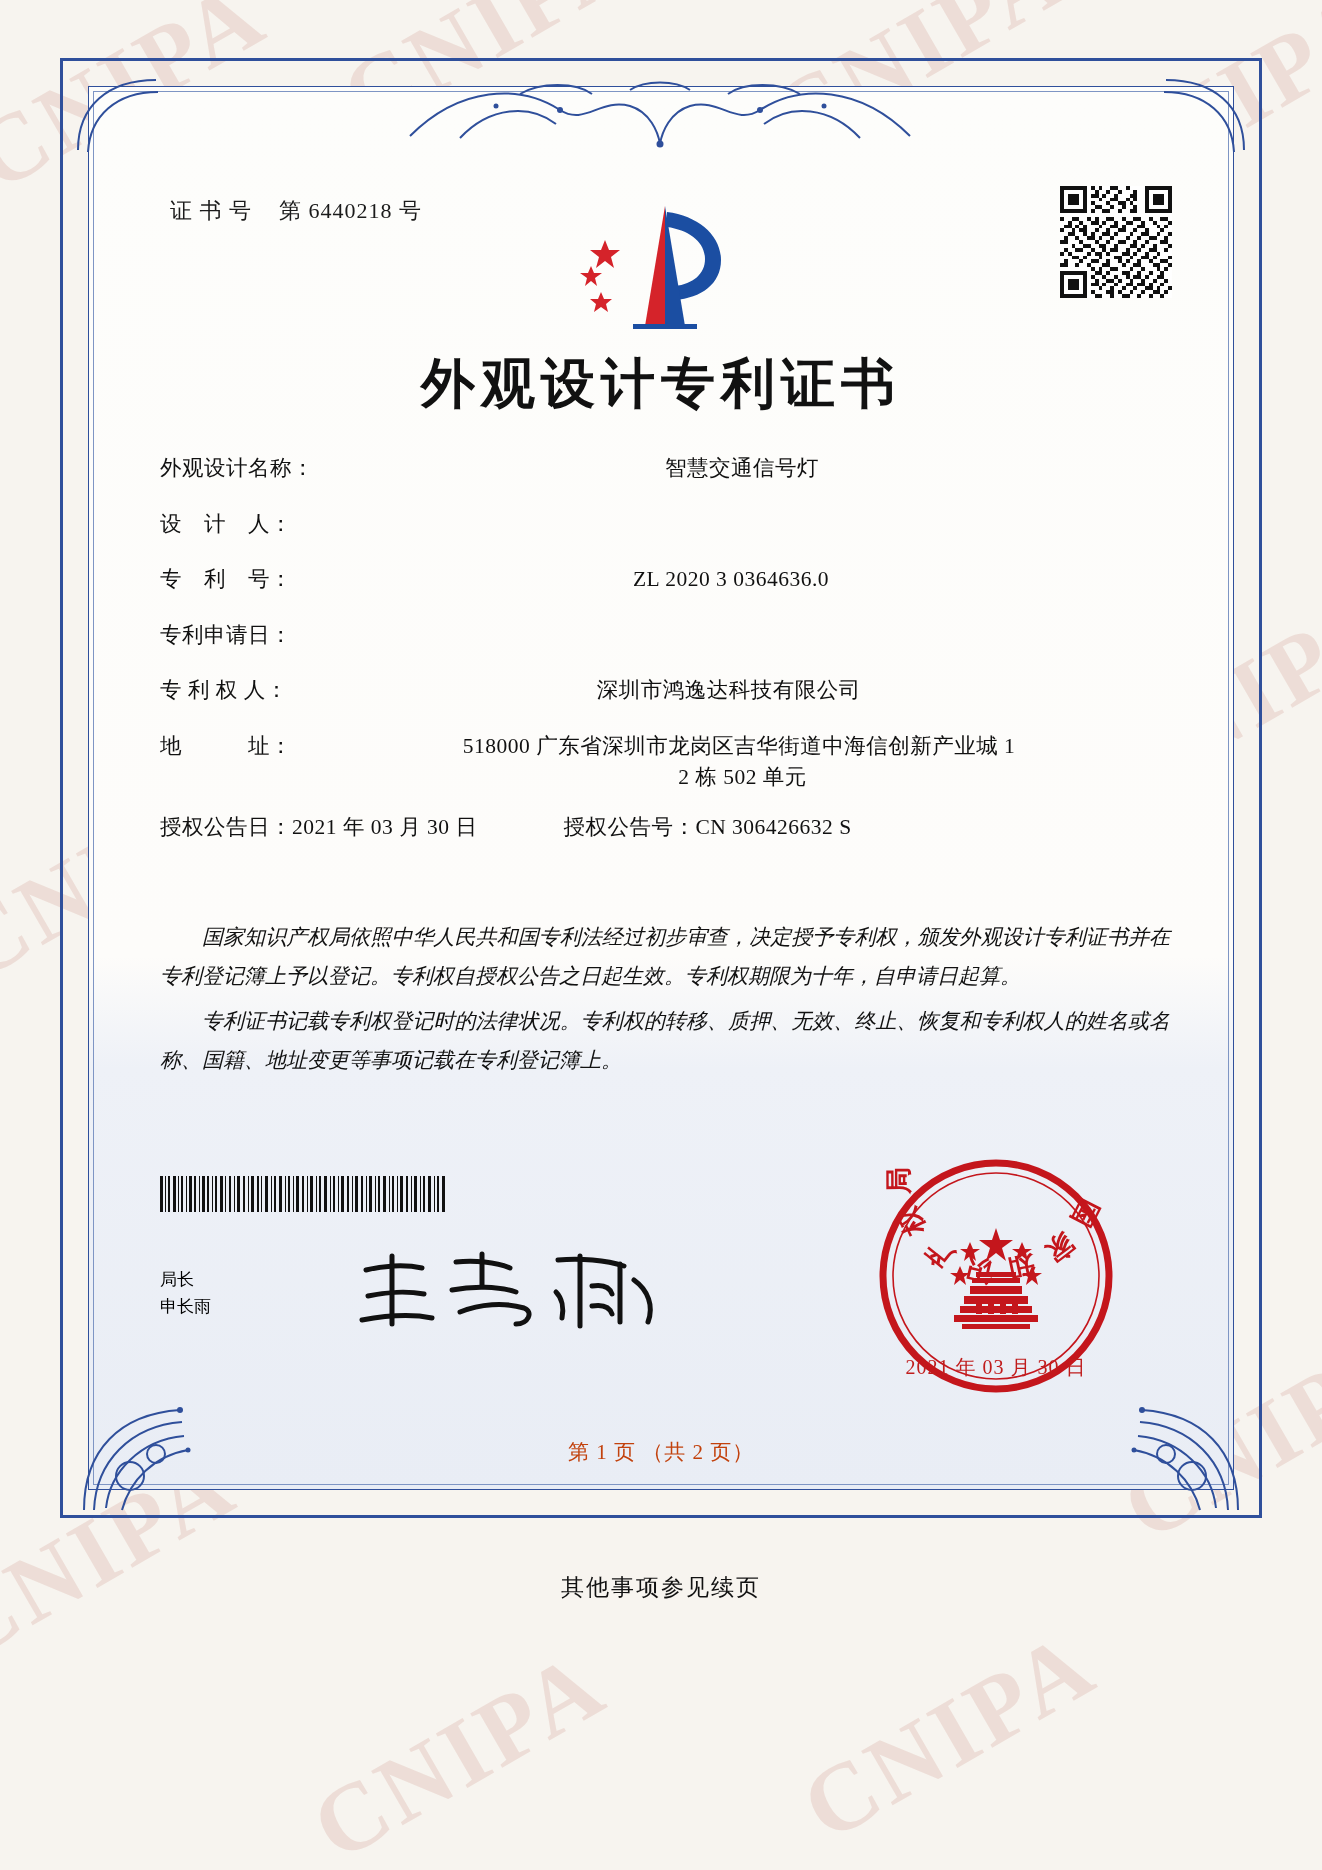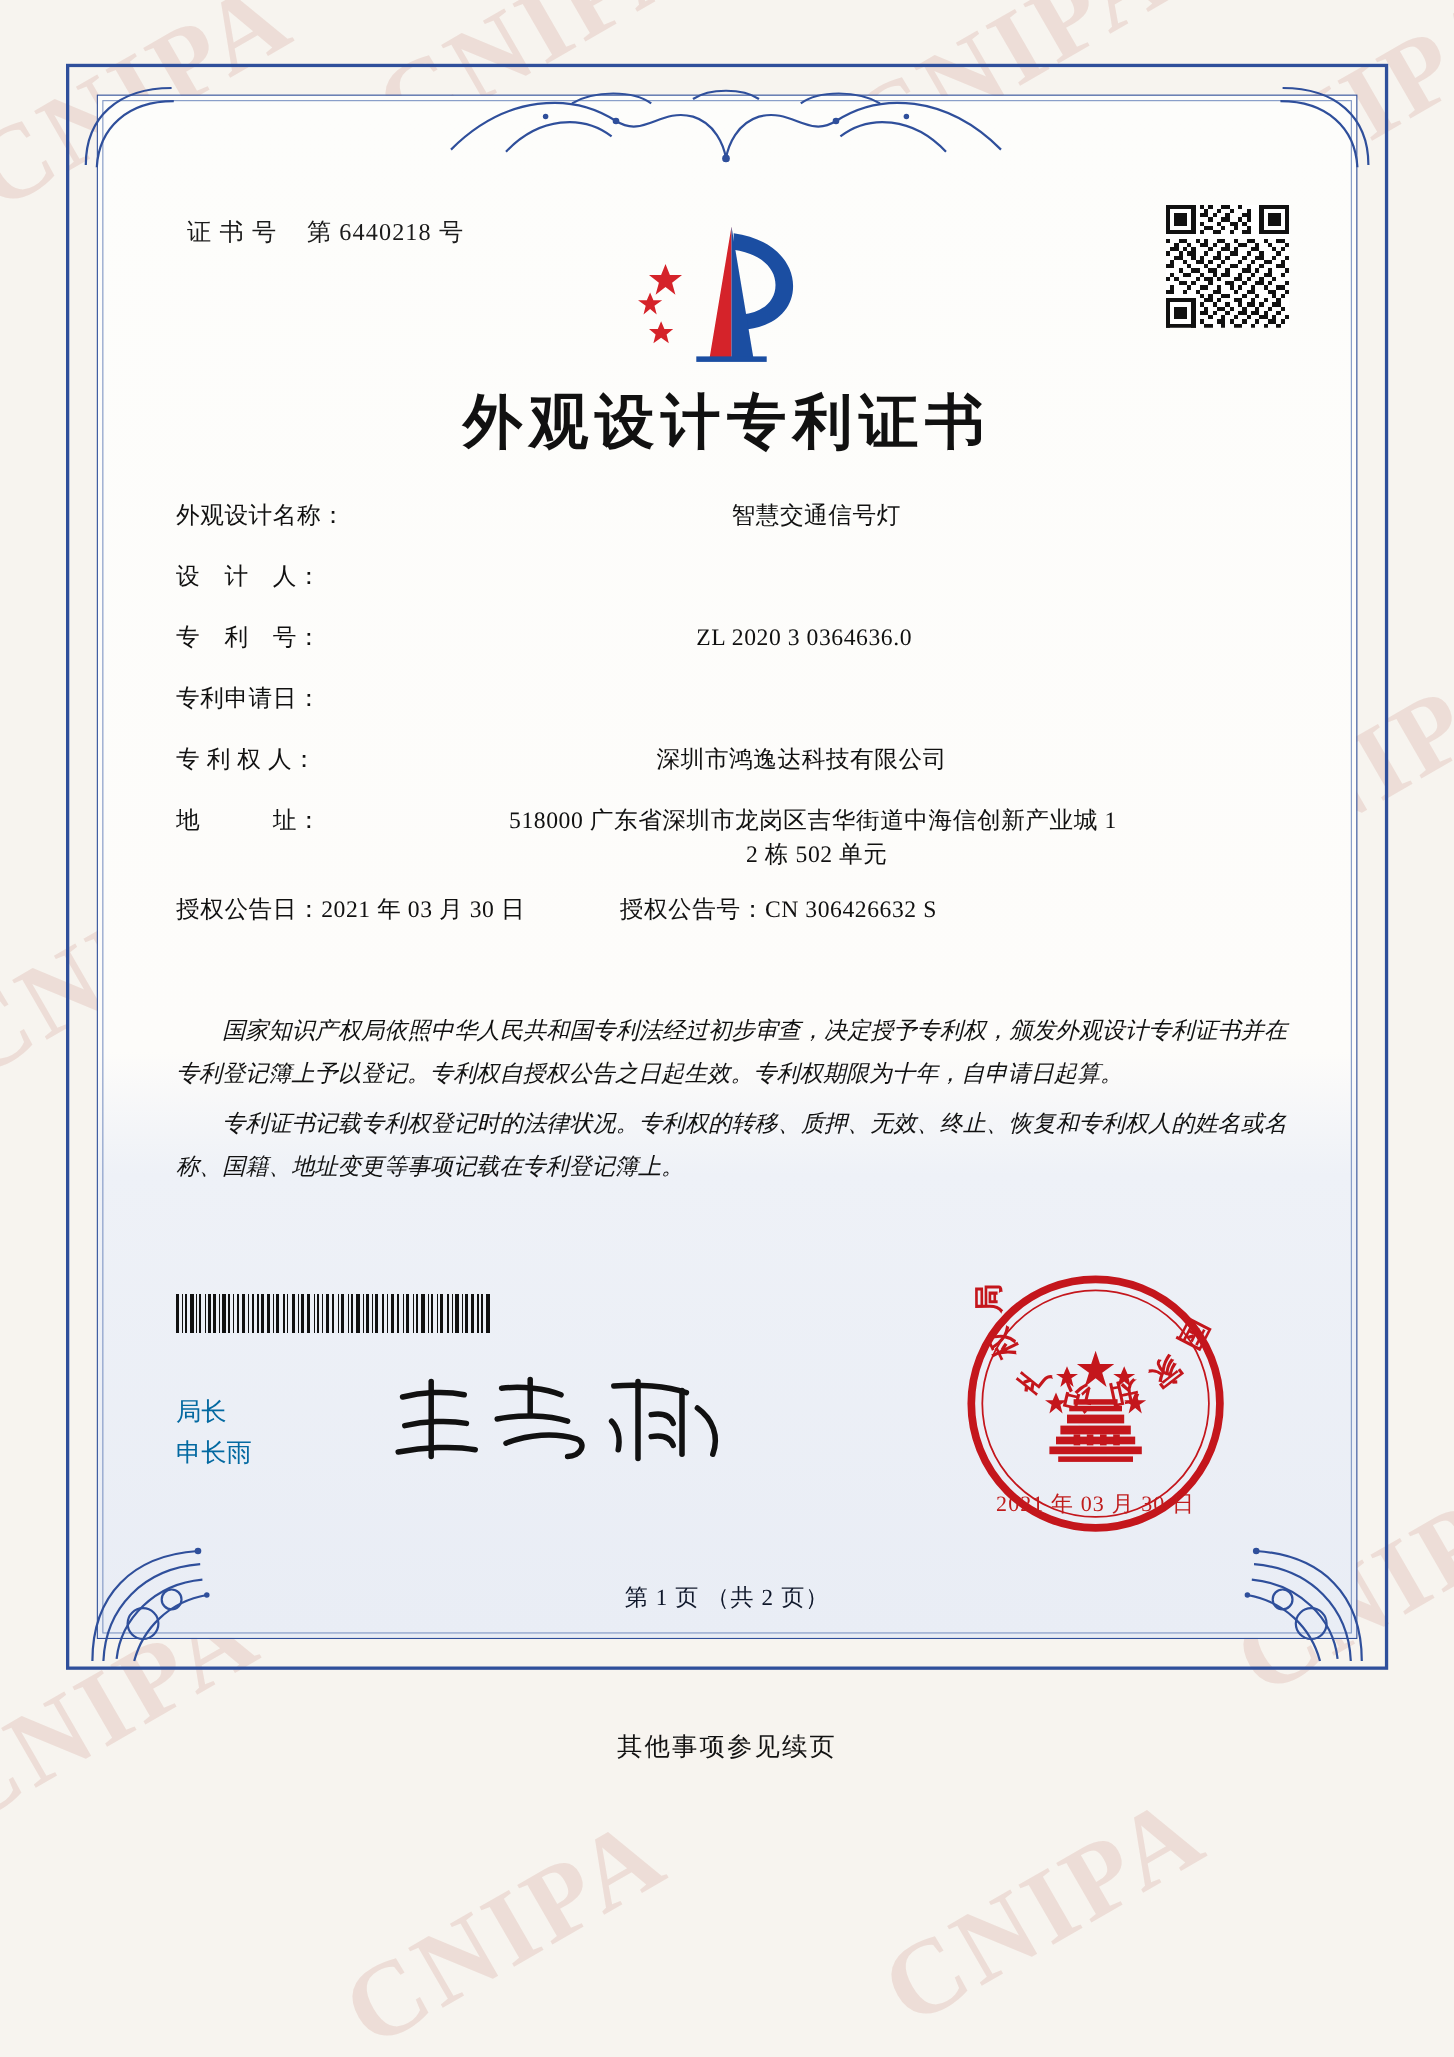--- a/index.html
+++ b/index.html
@@ -187,22 +187,22 @@
     top: 1090px;
     width: 300px;
     height: 36px;
   }
 
   
   .sig-label {
     position: absolute;
     left: 72px;
     top: 1180px;
-    font-size: 23px;
-    color: #0369a1;
+    font-size: 17px;
+    color: #000000;
     line-height: 1.6;
   }
   .sig-script {
     position: absolute;
     left: 260px;
     top: 1160px;
     width: 330px;
     height: 92px;
   }
 
@@ -224,21 +224,21 @@
     color: #c01c1c;
     letter-spacing: 1px;
   }
 
   .page-no {
     position: absolute;
     left: 0; right: 0;
     top: 1352px;
     text-align: center;
     font-size: 21px;
-    color: #0f172a;
+    color: #c2410c;
     letter-spacing: 1px;
   }
 
   .footer-note {
     position: absolute;
     left: 0; right: 0;
     top: 1572px;
     text-align: center;
     font-size: 23px;
     color: #111;

